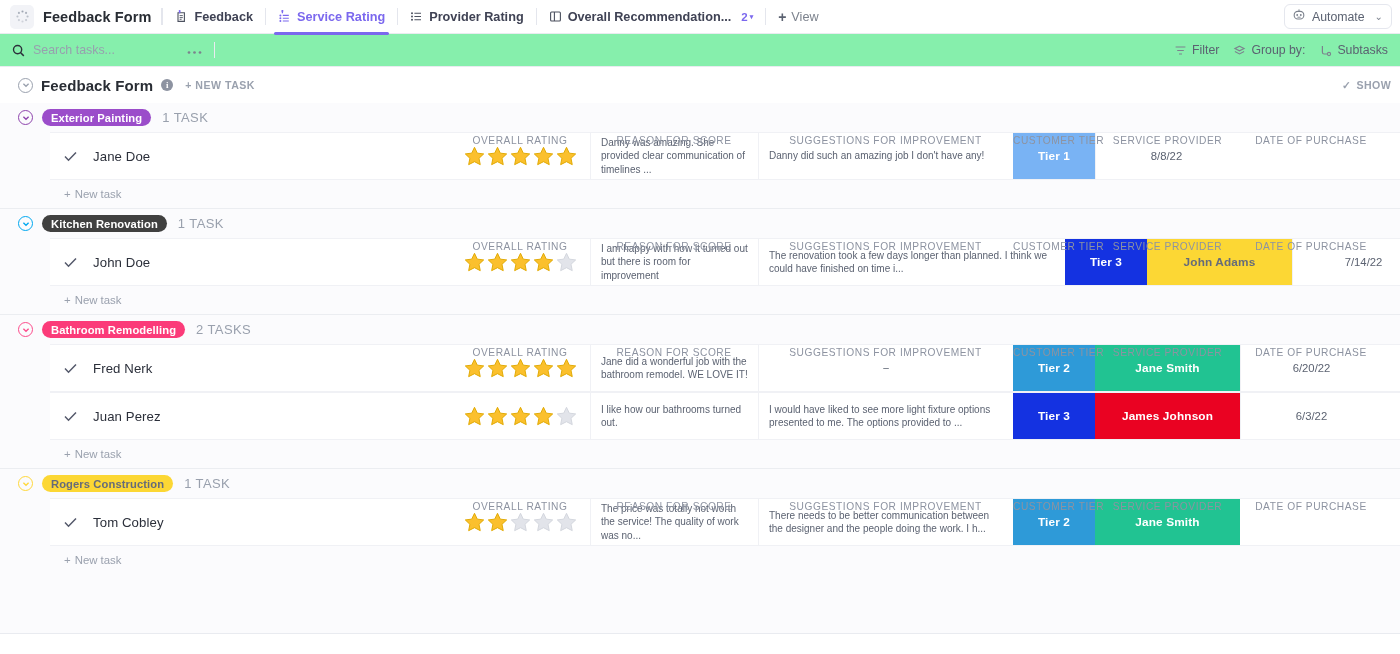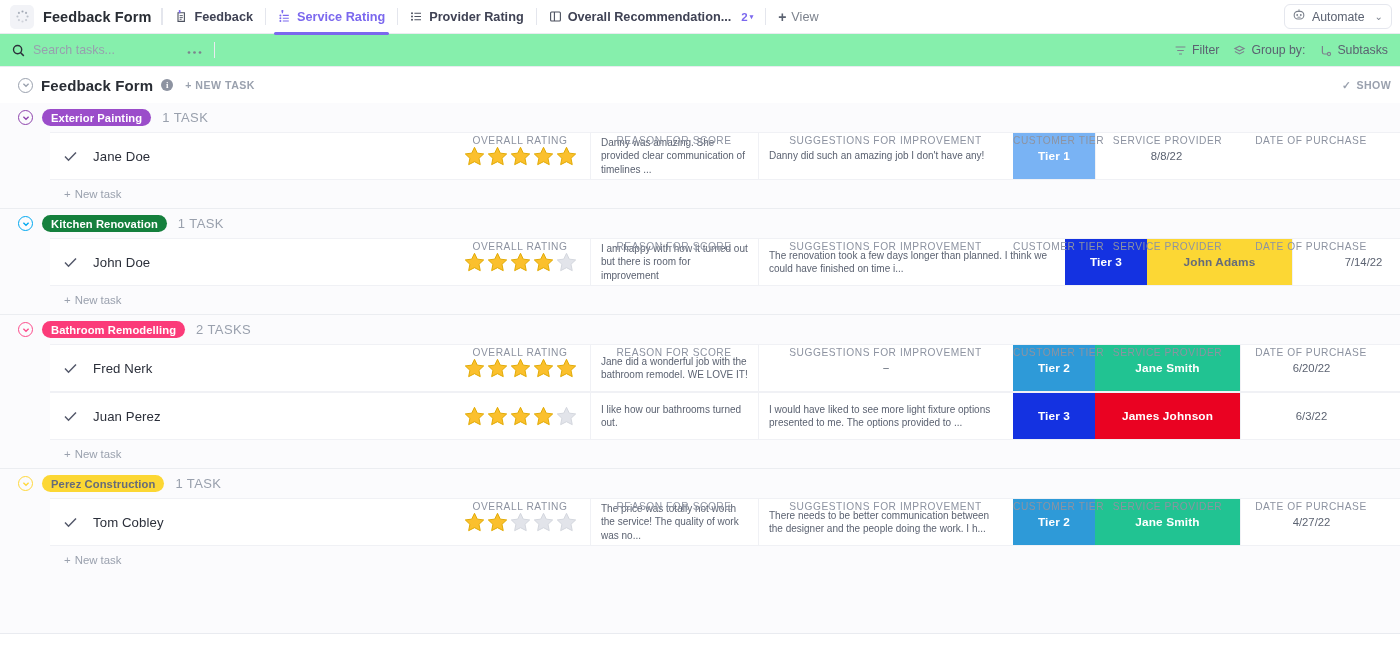--- a/index.html
+++ b/index.html
@@ -508,21 +508,21 @@
     </div>
     </div>
     <div class="group-sep"></div>
     <div class="group">
       <div class="grouphead">
       <div class="g-chev" style="border-color:#00a8f0;color:#00a8f0">
         <svg width="8" height="8" viewBox="0 0 8 8" fill="none">
             <path d="M1.4 2.7L4 5.3l2.6-2.6" stroke="#00a8f0" stroke-width="1.3"></path>
           </svg>
       </div>
-      <div class="g-chip" style="background:#15803d;color:#ffffff">Kitchen Renovation</div>
+      <div class="g-chip" style="background:#404040;color:#ffffff">Kitchen Renovation</div>
       <div class="g-count">1 TASK</div>
       <div class="colhdrs">
         <div class="colhdr" style="position:absolute;left:450px;width:140px">OVERALL RATING</div>
         <div class="colhdr" style="position:absolute;left:590px;width:168px">REASON FOR SCORE</div>
         <div class="colhdr" style="position:absolute;left:758px;width:255px">SUGGESTIONS FOR IMPROVEMENT</div>
         <div class="colhdr" style="position:absolute;left:1013px;width:82px">CUSTOMER TIER</div>
         <div class="colhdr" style="position:absolute;left:1095px;width:145px">SERVICE PROVIDER</div>
         <div class="colhdr" style="position:absolute;left:1240px;width:142px">DATE OF PURCHASE</div>
       </div>
     </div>
@@ -688,21 +688,21 @@
     </div>
     </div>
     <div class="group-sep"></div>
     <div class="group">
       <div class="grouphead">
       <div class="g-chev" style="border-color:#ffd83b;color:#ffd83b">
         <svg width="8" height="8" viewBox="0 0 8 8" fill="none">
             <path d="M1.4 2.7L4 5.3l2.6-2.6" stroke="#ffd83b" stroke-width="1.3"></path>
           </svg>
       </div>
-      <div class="g-chip" style="background:#fcd734;color:#656b7a">Perez Construction</div>
+      <div class="g-chip" style="background:#fcd734;color:#656b7a">Rogers Construction</div>
       <div class="g-count">1 TASK</div>
       <div class="colhdrs">
         <div class="colhdr" style="position:absolute;left:450px;width:140px">OVERALL RATING</div>
         <div class="colhdr" style="position:absolute;left:590px;width:168px">REASON FOR SCORE</div>
         <div class="colhdr" style="position:absolute;left:758px;width:255px">SUGGESTIONS FOR IMPROVEMENT</div>
         <div class="colhdr" style="position:absolute;left:1013px;width:82px">CUSTOMER TIER</div>
         <div class="colhdr" style="position:absolute;left:1095px;width:145px">SERVICE PROVIDER</div>
         <div class="colhdr" style="position:absolute;left:1240px;width:142px">DATE OF PURCHASE</div>
       </div>
     </div>
@@ -739,23 +739,20 @@
       </div>
       <div class="c-text" style="width:255px">
         <span>There needs to be better communication between the designer and the people doing the work. I h...</span>
       </div>
       <div class="chipcell" style="width:82px;background:#2e9ad8">
         <span>Tier 2</span>
       </div>
       <div class="chipcell" style="width:145px;background:#21c392;color:#ffffff">
         <span>Jane Smith</span>
       </div>
-      <div class="c-date" style="width:142px">
-        <span>4/27/22</span>
-      </div>
     </div>
       <div class="newtask-row">
       <span class="np">+</span>
       <span>New task</span>
     </div>
     </div>
   </div>
 <div class="bottom-rule"></div>
 
 </body></html>

